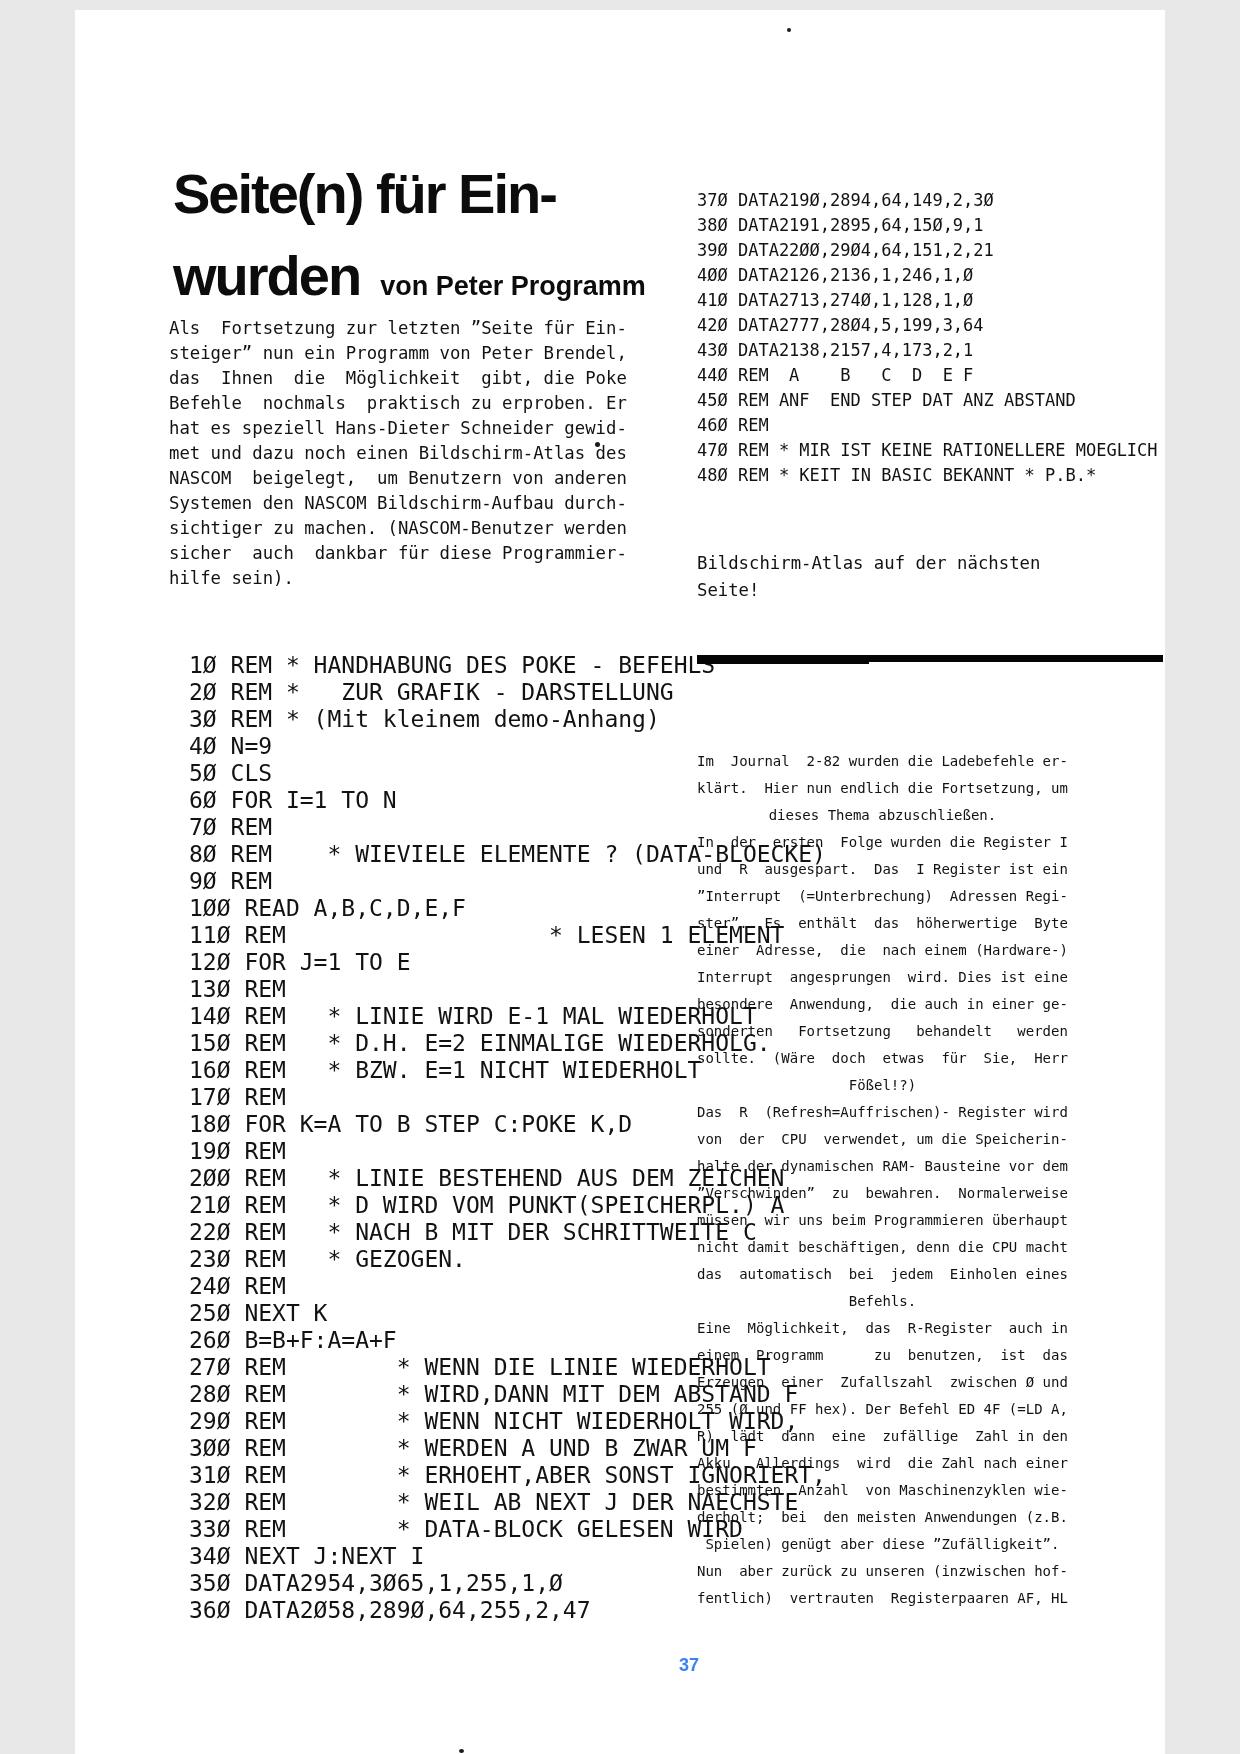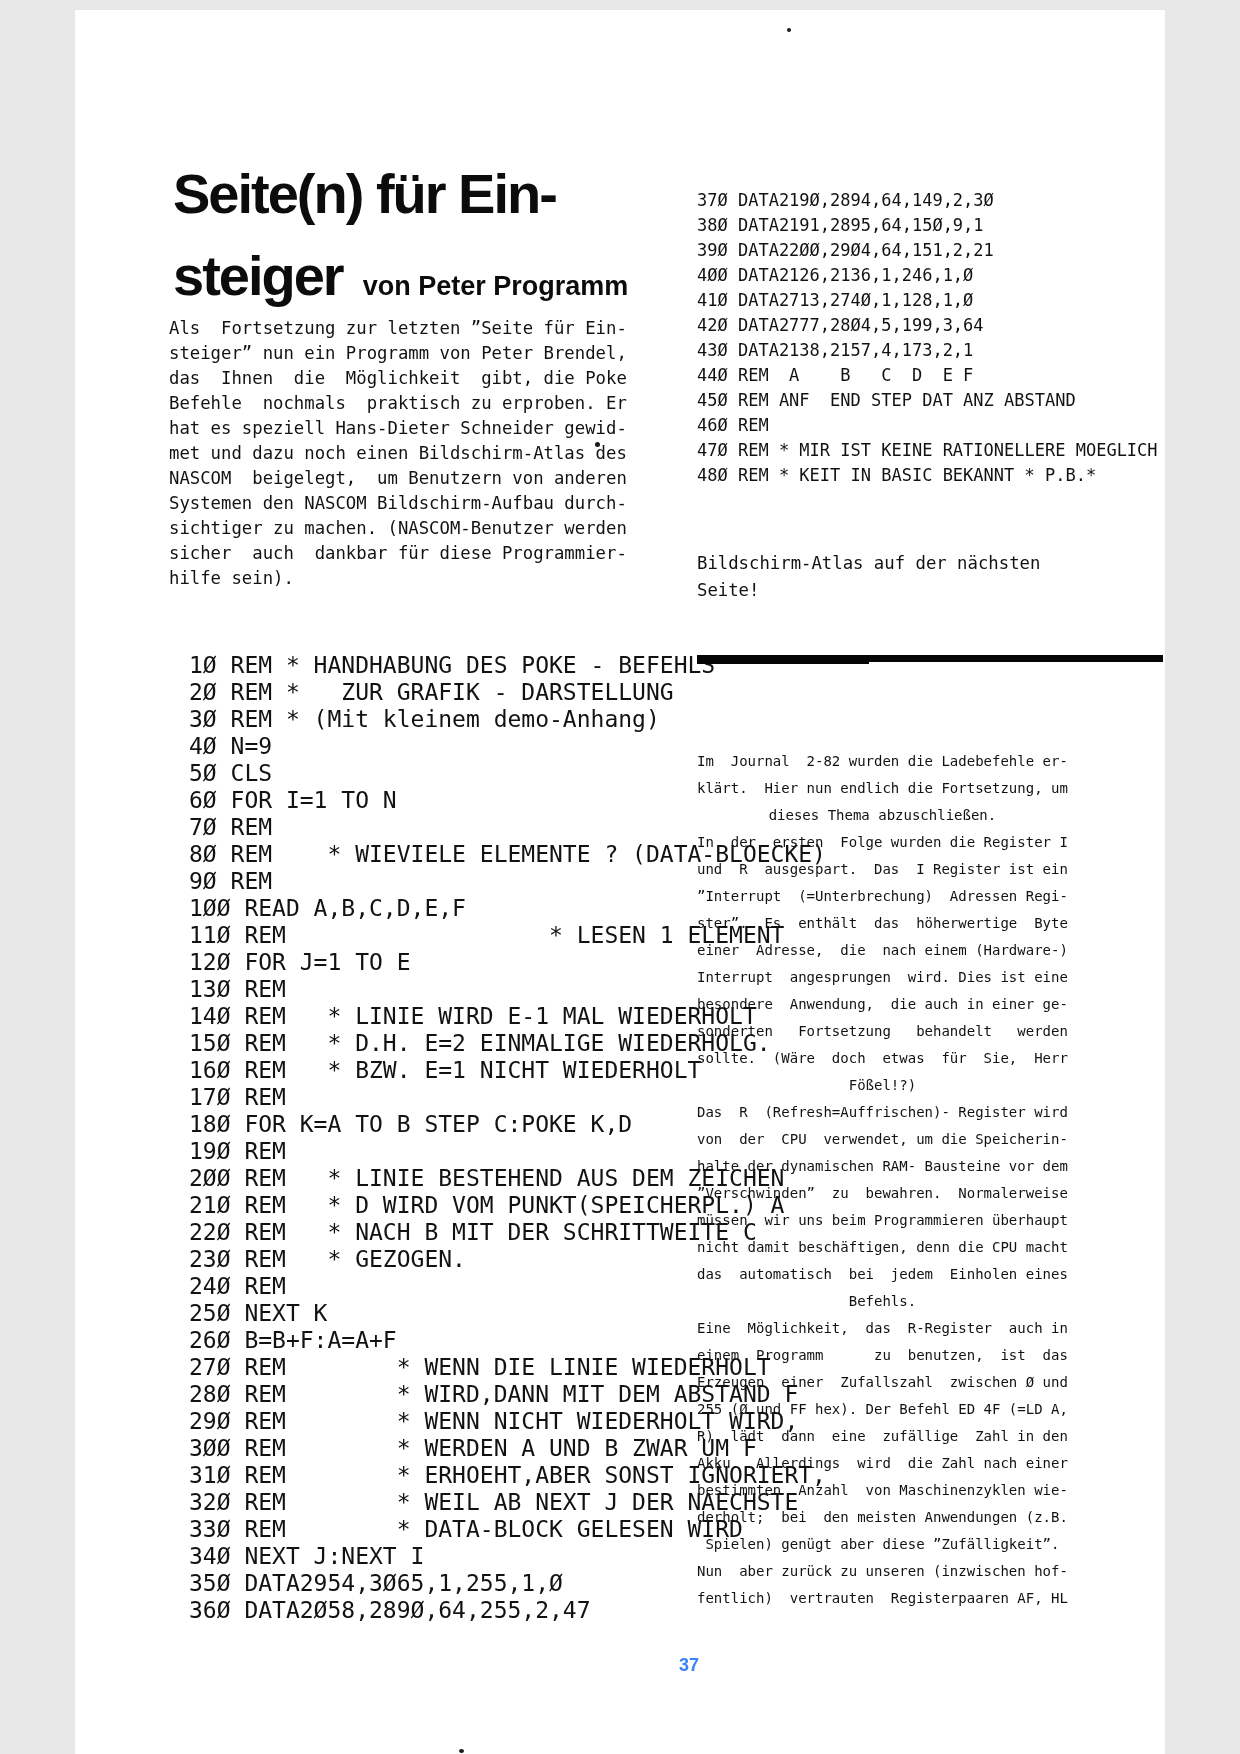--- a/index.html
+++ b/index.html
@@ -58,21 +58,21 @@
   .speck2{left:520px;top:432px;width:5px;height:5px;}
   .speck3{left:384px;top:1739px;width:5px;height:4px;}
 </style>
 </head>
 <body>
 
 <div class="page">
 
   <div class="title-l1">Seite(n) für Ein-</div>
 
-  <div class="title-l2"><span>steiger</span><span class="byline">von Peter Programm</span></div>
+  <div class="title-l2"><span>wurden</span><span class="byline">von Peter Programm</span></div>
 
   <pre class="mono intro">Als  Fortsetzung zur letzten ”Seite für Ein-
 steiger” nun ein Programm von Peter Brendel,
 das  Ihnen  die  Möglichkeit  gibt, die Poke
 Befehle  nochmals  praktisch zu erproben. Er
 hat es speziell Hans-Dieter Schneider gewid-
 met und dazu noch einen Bildschirm-Atlas des
 NASCOM  beigelegt,  um Benutzern von anderen
 Systemen den NASCOM Bildschirm-Aufbau durch-
 sichtiger zu machen. (NASCOM-Benutzer werden

